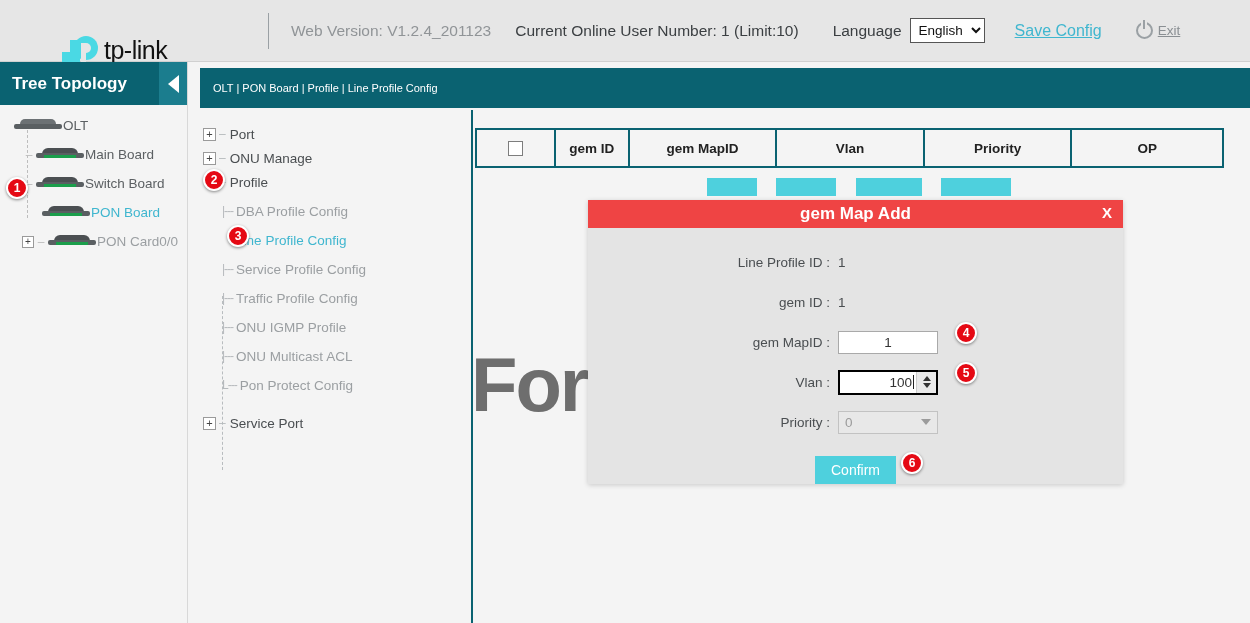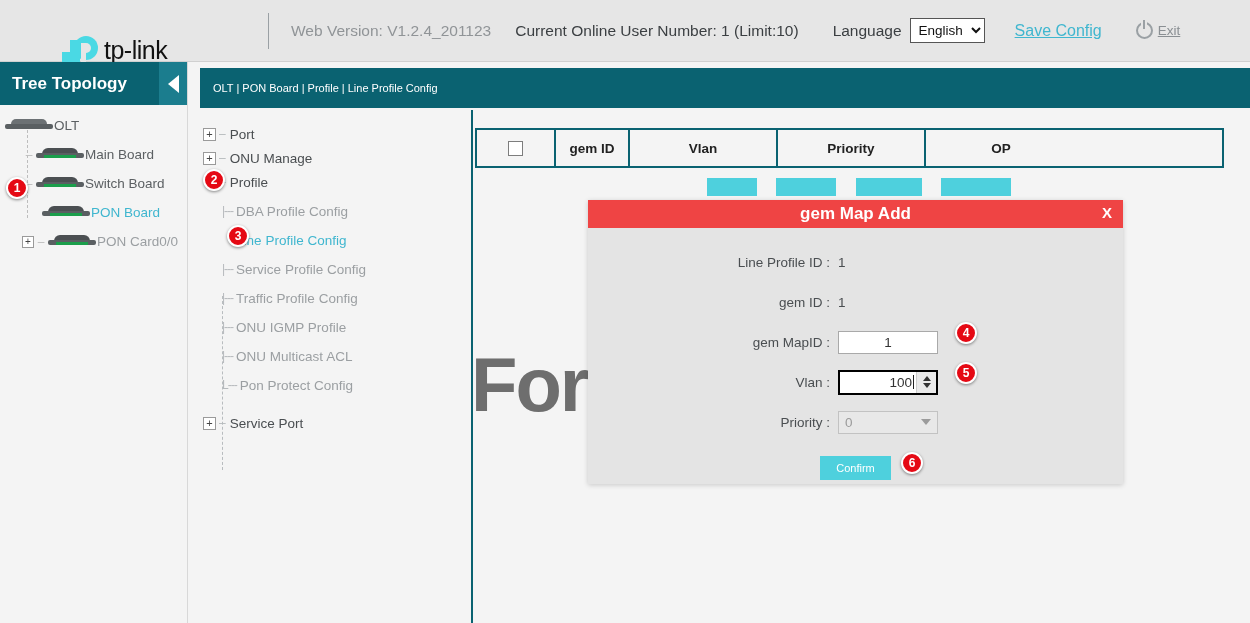--- a/index.html
+++ b/index.html
@@ -132,21 +132,21 @@
   .spin-up{ width:0;height:0;border-left:4px solid transparent;border-right:4px solid transparent;
      border-bottom:5px solid #333; margin-bottom:2px;}
   .spin-dn{ width:0;height:0;border-left:4px solid transparent;border-right:4px solid transparent;
      border-top:5px solid #333;}
   .fselect{ width:100px; height:23px; border:1px solid #c2c2c2; background:#e8e8e8;
      display:flex; align-items:center; justify-content:space-between; padding:0 6px;
      font-size:13.5px; color:#9b9b9b;}
   .chev{ width:0;height:0;border-left:5px solid transparent;border-right:5px solid transparent;
      border-top:6px solid #9b9b9b;}
   #confirm-row{ display:flex; align-items:center; justify-content:center; margin-top:14px; position:relative;}
-  #confirm-button{ background:#4ed0dd; color:#fff; border:none; font-size:11px;
+  #confirm-button{ background:#4ed0dd; color:#fff; border:none; font-size:14px;
      padding:6px 16px; cursor:pointer; font-family:"Liberation Sans", sans-serif;}
 
   
   .badge{ position:absolute; width:22px; height:22px; border-radius:50%;
      background:#e50914; color:#fff; font-size:12px; font-weight:bold;
      display:flex; align-items:center; justify-content:center;
      border:2px solid #fff; box-shadow:0 1px 3px rgba(0,0,0,.45); z-index:40;}
 </style>
 </head>
 <body>
@@ -179,21 +179,21 @@
 <div id="tree-panel">
   <div id="tree-header">
     <span id="tree-title">Tree Topology</span>
     <span id="tree-collapse">
       <span class="tri-left"></span>
     </span>
   </div>
   <div id="tree-body">
     <div class="vdash" style="left:27px; top:25px; height:88px;"></div>
 
-    <div class="tnode" style="padding-left:5px;">
+    <div class="tnode" style="padding-left:14px;">
       <span class="dev-icon flat">
           <span class="top"></span>
           <span class="base"></span>
         </span>
       <span class="lbl">OLT</span>
     </div>
 
     <div class="tnode" style="padding-left:22px; margin-top:4px;">
       <span class="connector">–</span>
       <span class="dev-icon">
@@ -315,20 +315,21 @@
     <div id="wm-text">
       <span class="wm-dark">Foro</span><span class="wm-light">ISP</span>
     </div>
   </div>
 
   <div id="gem-table">
     <div class="th c0">
       <span class="hdr-check"></span>
     </div>
     <div class="th c1">gem ID</div>
+    <div class="th c2">gem MapID</div>
     <div class="th c3">Vlan</div>
     <div class="th c4">Priority</div>
     <div class="th c5">OP</div>
   </div>
 
   <div id="action-row">
     <div class="act-btn" style="left:234px; width:50px;"></div>
     <div class="act-btn" style="left:303px; width:60px;"></div>
     <div class="act-btn" style="left:383px; width:66px;"></div>
     <div class="act-btn" style="left:468px; width:70px;"></div>

